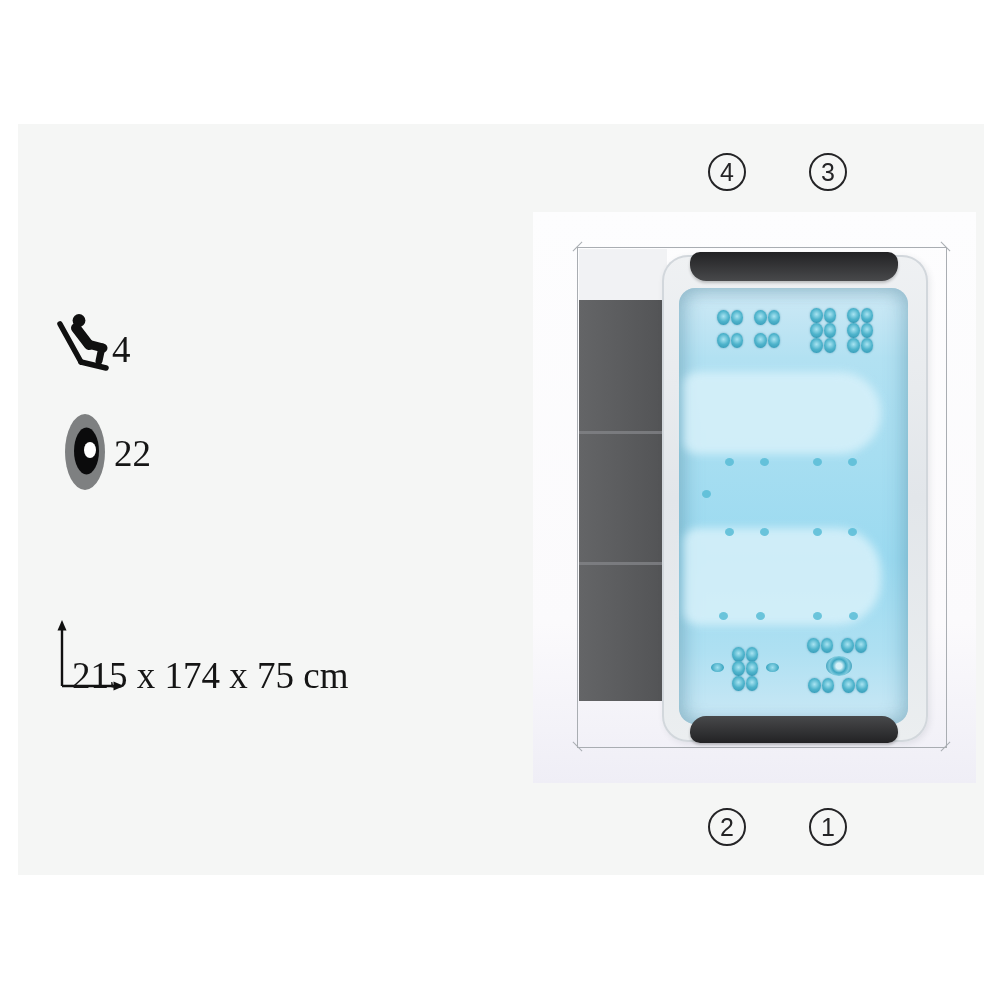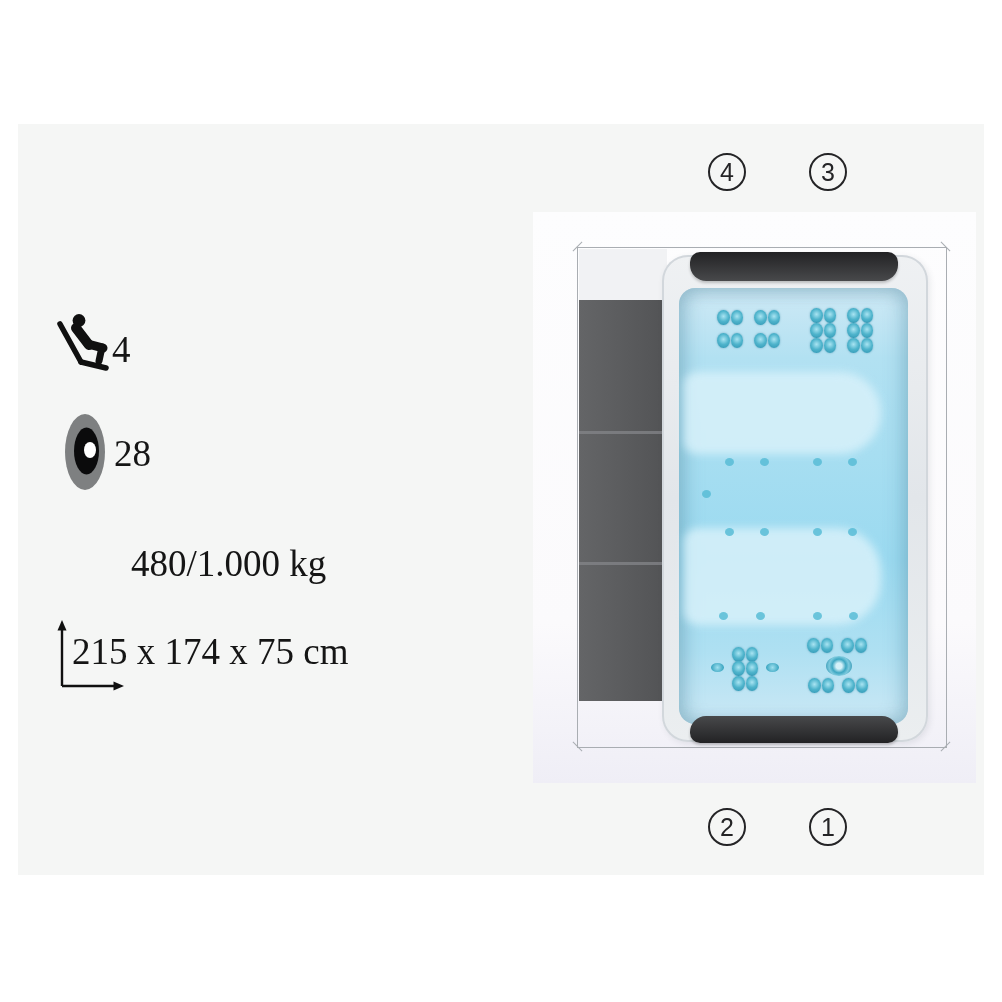--- a/index.html
+++ b/index.html
@@ -71,35 +71,34 @@
   </div>
   <div class="spec-label" style="left:112px;top:328px;">4</div>
 
   <div class="spec-icon" style="left:64px;top:413px;">
     <svg width="42" height="78" viewBox="0 0 42 78">
       <ellipse cx="21" cy="39" rx="20" ry="38" fill="#7e8081"></ellipse>
       <ellipse cx="22.5" cy="38" rx="12.5" ry="23.5" fill="#0b0b0c"></ellipse>
       <ellipse cx="26" cy="37" rx="6" ry="8" fill="#ffffff"></ellipse>
     </svg>
   </div>
-  <div class="spec-label" style="left:114px;top:432px;">28</div>
-
-  <div class="spec-label" style="left:131px;top:542px;">480/1.000 kg</div>
+  <div class="spec-label" style="left:114px;top:432px;">22</div>
+
 
   <div class="spec-icon" style="left:52px;top:618px;">
     <svg width="78" height="74" viewBox="0 0 78 74">
       <g stroke="#101010" stroke-width="2.4" fill="#101010">
         <line x1="10" y1="68" x2="10" y2="9"></line>
         <polygon points="10,2 5.5,12.5 14.5,12.5" stroke="none"></polygon>
         <line x1="10" y1="68" x2="64" y2="68"></line>
         <polygon points="72,68 61.5,63.5 61.5,72.5" stroke="none"></polygon>
       </g>
     </svg>
   </div>
-  <div class="spec-label" style="left:72px;top:630px;">215 x 174 x 75 cm</div>
+  <div class="spec-label" style="left:72px;top:654px;">215 x 174 x 75 cm</div>
 
   <div class="callout" style="left:708px;top:153px;">
     <span>4</span>
   </div>
   <div class="callout" style="left:809px;top:153px;">
     <span>3</span>
   </div>
   <div class="callout" style="left:708px;top:808px;">
     <span>2</span>
   </div>

